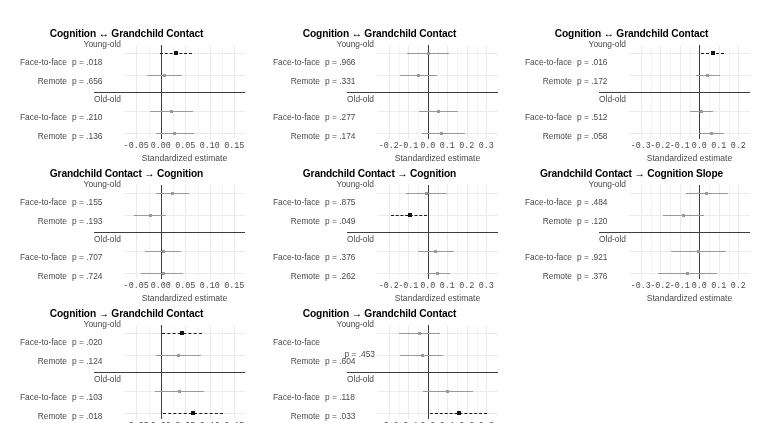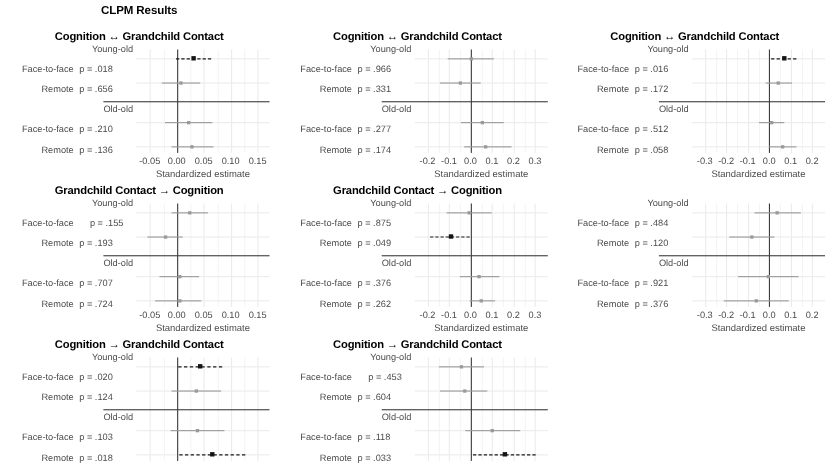--- a/index.html
+++ b/index.html
@@ -139,36 +139,36 @@
     position: absolute;
     left: 0; right: 0;
     height: 14px;
   }
   .xtick {
     position: absolute;
     font-size: 8.4px;
     color: #4a4a4a;
     transform: translateX(-50%);
     white-space: nowrap;
+    font-family: Liberation Mono, monospace;
   }
   .xlabel {
     position: absolute;
     left: 0;
     width: 100%;
     text-align: center;
     font-size: 8.6px;
     color: #4a4a4a;
   }
 </style>
 </head>
 <body>
 
 <div id="figure">
     <div class="column col-0">
-      <div class="col-title">CLPM Results</div>
       <div class="panel panel-r0">
         <div class="panel-title">Cognition ↔ Grandchild Contact</div>
         <div class="rowlabels">
           <div class="rowlabel rl-group" style="top: -8px; left: 0px; width: 121px; text-align: right;">Young-old</div>
           <div class="rowlabel rl-group" style="top: 47px; left: 0px; width: 121px; text-align: right;">Old-old</div>
           <div class="rowlabel rl-name" style="top: 10px; left: 0px; width: 67px; text-align: right;">Face-to-face</div>
           <div class="rowlabel rl-p" style="top: 10px; left: 72px; width: 50px; text-align: left;">p = .018</div>
           <div class="rowlabel rl-name" style="top: 29px; left: 0px; width: 67px; text-align: right;">Remote</div>
           <div class="rowlabel rl-p" style="top: 29px; left: 72px; width: 50px; text-align: left;">p = .656</div>
           <div class="rowlabel rl-name" style="top: 65px; left: 0px; width: 67px; text-align: right;">Face-to-face</div>
@@ -209,21 +209,21 @@
           <div class="xtick" style="left: 234.2px;">0.15</div>
         </div>
         <div class="xlabel" style="top: 130px; left: 64px; width: 241px;">Standardized estimate</div>
       </div>
       <div class="panel panel-r1">
         <div class="panel-title">Grandchild Contact → Cognition</div>
         <div class="rowlabels">
           <div class="rowlabel rl-group" style="top: -8px; left: 0px; width: 121px; text-align: right;">Young-old</div>
           <div class="rowlabel rl-group" style="top: 47px; left: 0px; width: 121px; text-align: right;">Old-old</div>
           <div class="rowlabel rl-name" style="top: 10px; left: 0px; width: 67px; text-align: right;">Face-to-face</div>
-          <div class="rowlabel rl-p" style="top: 10px; left: 72px; width: 50px; text-align: center;">p = .155</div>
+          <div class="rowlabel rl-p" style="top: 10px; left: 72px; width: 50px; text-align: left;">p = .155</div>
           <div class="rowlabel rl-name" style="top: 29px; left: 0px; width: 67px; text-align: right;">Remote</div>
           <div class="rowlabel rl-p" style="top: 29px; left: 72px; width: 50px; text-align: left;">p = .193</div>
           <div class="rowlabel rl-name" style="top: 65px; left: 0px; width: 67px; text-align: right;">Face-to-face</div>
           <div class="rowlabel rl-p" style="top: 65px; left: 72px; width: 50px; text-align: left;">p = .707</div>
           <div class="rowlabel rl-name" style="top: 84px; left: 0px; width: 67px; text-align: right;">Remote</div>
           <div class="rowlabel rl-p" style="top: 84px; left: 72px; width: 50px; text-align: left;">p = .724</div>
         </div>
         <div class="plot" style="left: 124px; top: 22px; width: 121px; height: 94px;">
           <div class="grid-v" style="left: 12.2px;"></div>
           <div class="grid-v" style="left: 24.5px; background: rgb(244, 244, 244);"></div>
@@ -408,21 +408,21 @@
           <div class="xtick" style="left: 233.3px;">0.3</div>
         </div>
         <div class="xlabel" style="top: 130px; left: 64px; width: 241px;">Standardized estimate</div>
       </div>
       <div class="panel panel-r2">
         <div class="panel-title">Cognition → Grandchild Contact</div>
         <div class="rowlabels">
           <div class="rowlabel rl-group" style="top: -8px; left: 0px; width: 121px; text-align: right;">Young-old</div>
           <div class="rowlabel rl-group" style="top: 47px; left: 0px; width: 121px; text-align: right;">Old-old</div>
           <div class="rowlabel rl-name" style="top: 10px; left: 0px; width: 67px; text-align: right;">Face-to-face</div>
-          <div class="rowlabel rl-p" style="top: 10px; left: 72px; width: 50px; text-align: center;">p = .453</div>
+          <div class="rowlabel rl-p" style="top: 22px; left: 72px; width: 50px; text-align: right;">p = .453</div>
           <div class="rowlabel rl-name" style="top: 29px; left: 0px; width: 67px; text-align: right;">Remote</div>
           <div class="rowlabel rl-p" style="top: 29px; left: 72px; width: 50px; text-align: left;">p = .604</div>
           <div class="rowlabel rl-name" style="top: 65px; left: 0px; width: 67px; text-align: right;">Face-to-face</div>
           <div class="rowlabel rl-p" style="top: 65px; left: 72px; width: 50px; text-align: left;">p = .118</div>
           <div class="rowlabel rl-name" style="top: 84px; left: 0px; width: 67px; text-align: right;">Remote</div>
           <div class="rowlabel rl-p" style="top: 84px; left: 72px; width: 50px; text-align: left;">p = .033</div>
         </div>
         <div class="plot" style="left: 124px; top: 22px; width: 121px; height: 94px;">
           <div class="grid-v" style="left: 11.7px;"></div>
           <div class="grid-v" style="left: 21.5px; background: rgb(244, 244, 244);"></div>
@@ -506,20 +506,21 @@
           <div class="xtick" style="left: 135.7px;">-0.3</div>
           <div class="xtick" style="left: 155.2px;">-0.2</div>
           <div class="xtick" style="left: 174.7px;">-0.1</div>
           <div class="xtick" style="left: 194.3px;">0.0</div>
           <div class="xtick" style="left: 213.8px;">0.1</div>
           <div class="xtick" style="left: 233.3px;">0.2</div>
         </div>
         <div class="xlabel" style="top: 130px; left: 64px; width: 241px;">Standardized estimate</div>
       </div>
       <div class="panel panel-r1">
+        <div class="panel-title">Grandchild Contact → Cognition Slope</div>
         <div class="rowlabels">
           <div class="rowlabel rl-group" style="top: -8px; left: 0px; width: 121px; text-align: right;">Young-old</div>
           <div class="rowlabel rl-group" style="top: 47px; left: 0px; width: 121px; text-align: right;">Old-old</div>
           <div class="rowlabel rl-name" style="top: 10px; left: 0px; width: 67px; text-align: right;">Face-to-face</div>
           <div class="rowlabel rl-p" style="top: 10px; left: 72px; width: 50px; text-align: left;">p = .484</div>
           <div class="rowlabel rl-name" style="top: 29px; left: 0px; width: 67px; text-align: right;">Remote</div>
           <div class="rowlabel rl-p" style="top: 29px; left: 72px; width: 50px; text-align: left;">p = .120</div>
           <div class="rowlabel rl-name" style="top: 65px; left: 0px; width: 67px; text-align: right;">Face-to-face</div>
           <div class="rowlabel rl-p" style="top: 65px; left: 72px; width: 50px; text-align: left;">p = .921</div>
           <div class="rowlabel rl-name" style="top: 84px; left: 0px; width: 67px; text-align: right;">Remote</div>

